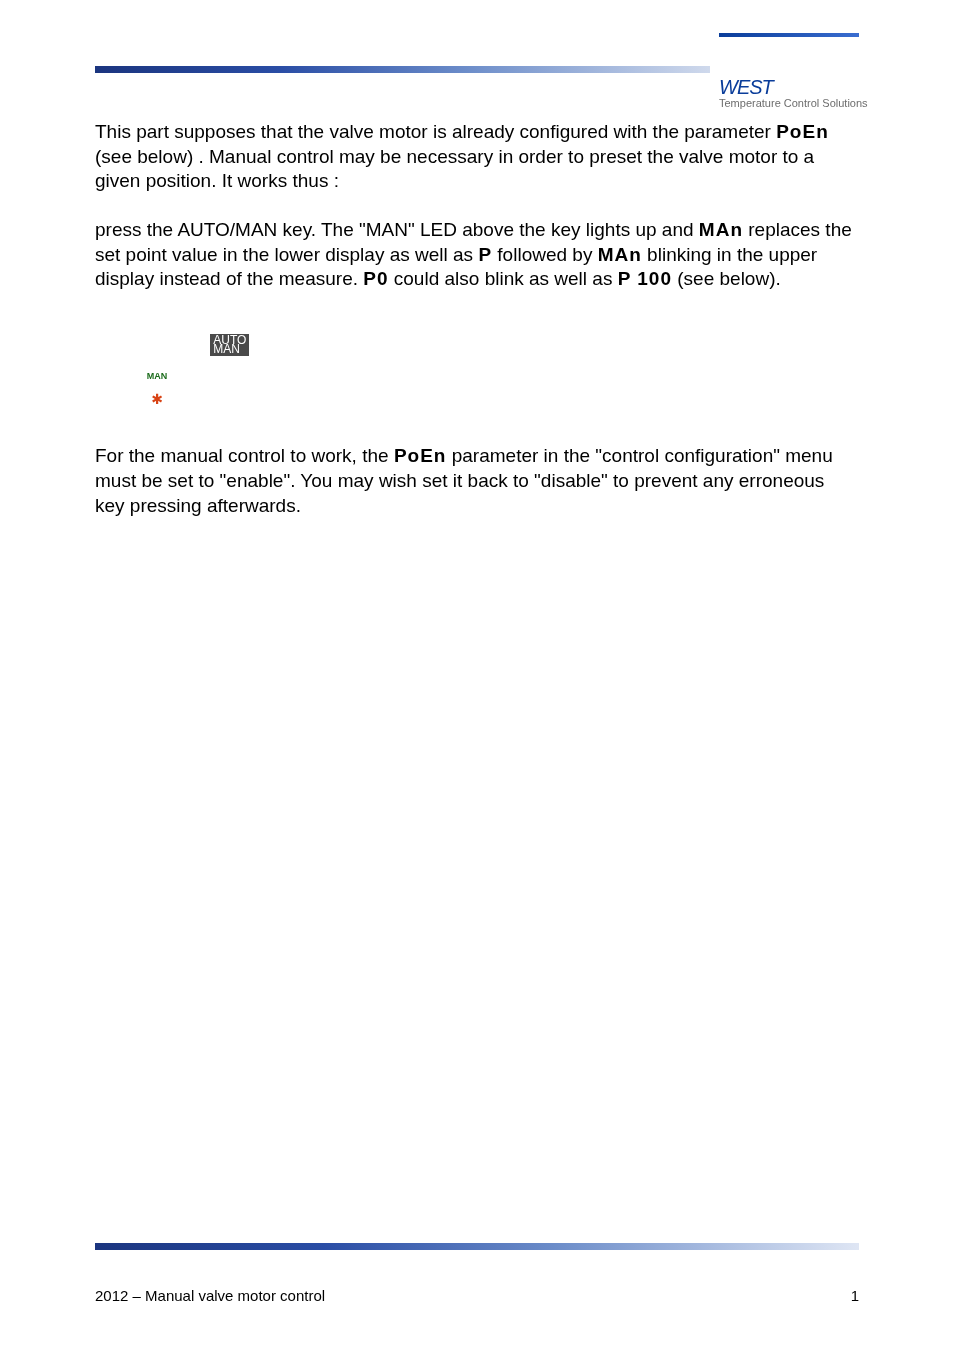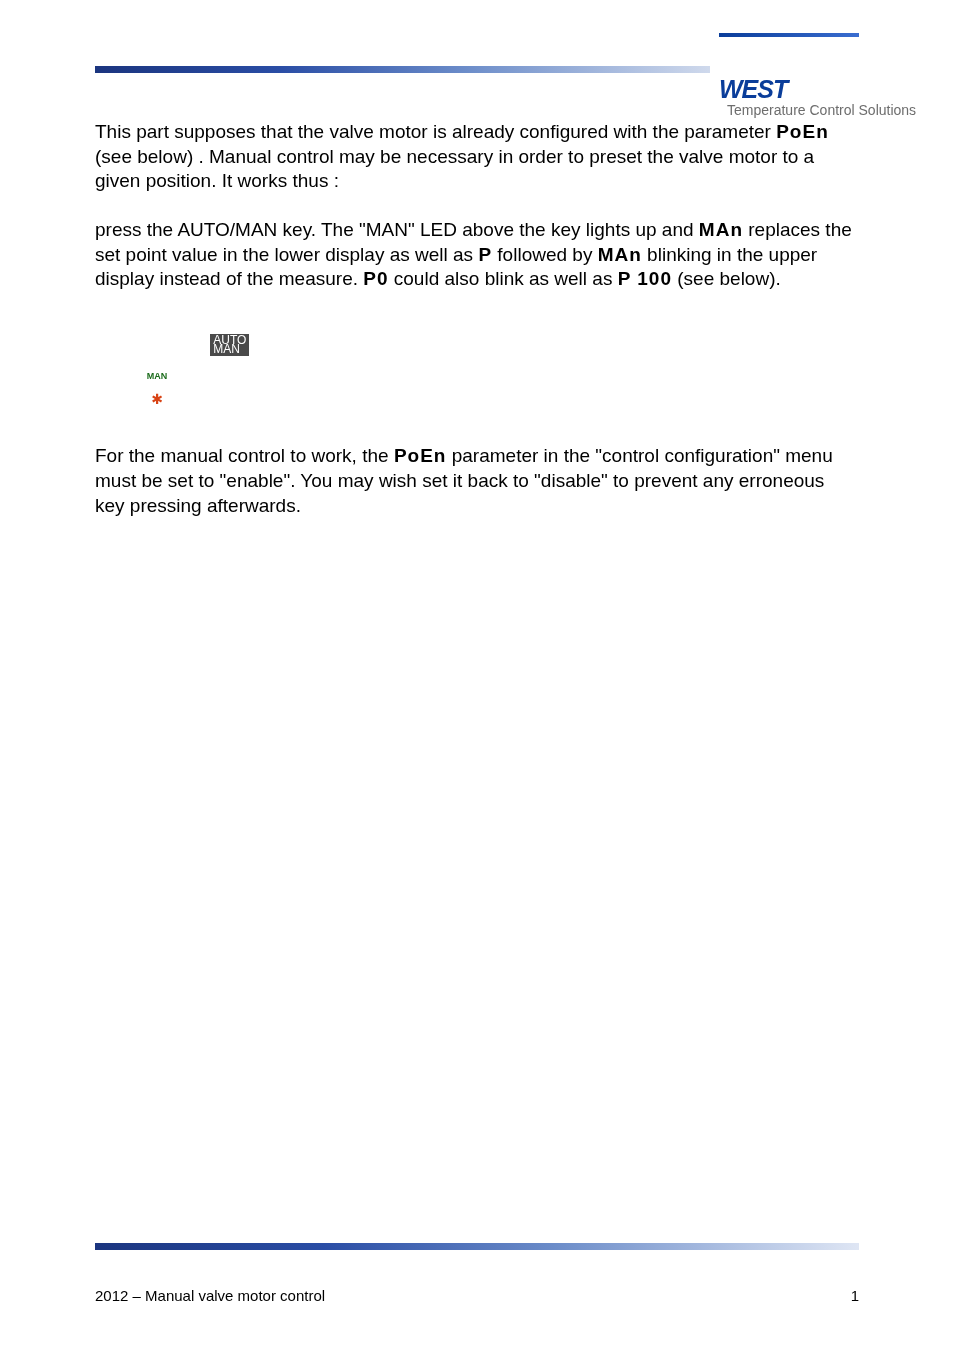--- a/index.html
+++ b/index.html
@@ -29,29 +29,29 @@
   }
   .logo{
     position:absolute;
     right:0;
     top:3px;
     width:140px;
   }
   .logo-bar{height:4px;background:linear-gradient(to right,#0a3d9a,#3a6dd0);margin-bottom:2px;}
   .logo-text{
     font-family:Arial,Helvetica,sans-serif;
-    font-weight:700;
+    font-weight:400;
     font-style:italic;
-    font-size:25px;
+    font-size:20px;
     letter-spacing:-1px;
     color:#0a3d9a;
     line-height:1;
     margin-top:40px;
   }
-  .logo-sub{font-size:14px;color:#6d6d6d;white-space:nowrap;margin-left:8px;}
+  .logo-sub{font-size:11px;color:#6d6d6d;white-space:nowrap;}
   .content{
     padding-top:35px;
     font-size:19px;
     line-height:1.3;
     color:#000;
   }
   .content p{margin:0 0 0 0;}
   .seg{font-family:"Segment","Arial Narrow",Arial,sans-serif;font-weight:700;letter-spacing:1px;}
   .auto-man{
     display:inline-block;

